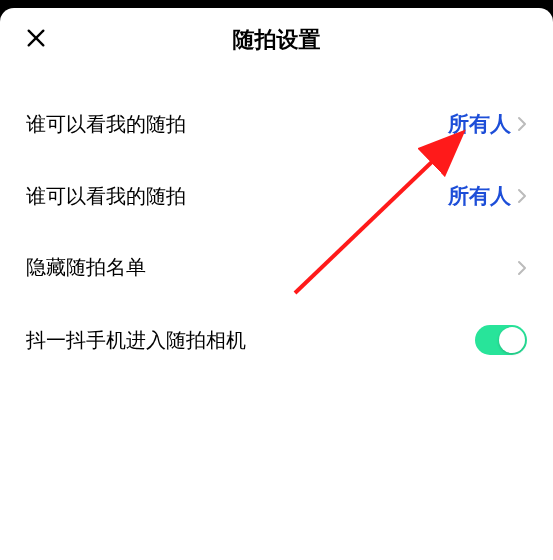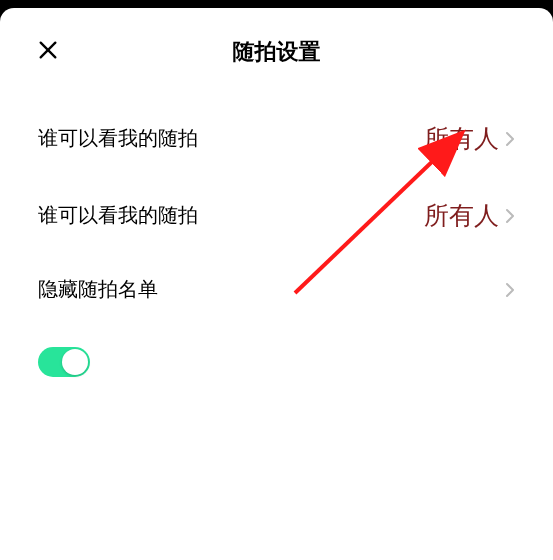--- a/index.html
+++ b/index.html
@@ -12,21 +12,21 @@
       background: #000;
       width: 553px;
       height: 560px;
       overflow: hidden;
     }
     .panel {
       background: #fff;
       border-radius: 14px 14px 0 0;
       margin-top: 8px;
       height: 552px;
-      padding: 16px;
+      padding: 4px;
       position: relative;
     }
     .header {
       display: flex;
       align-items: center;
       justify-content: center;
       position: relative;
       height: 56px;
       padding: 0 20px;
     }
@@ -66,22 +66,23 @@
       color: #000;
       font-weight: 400;
       text-align: right;
     }
     .row-right {
       display: flex;
       align-items: center;
       gap: 6px;
     }
     .row-value {
-      font-size: 25px;
-      color: #7f1d1d;
+      font-size: 21px;
+      color: #1d4ed8;
+      font-weight: bold;
     }
     .chevron {
       width: 10px;
       height: 16px;
       display: flex;
       align-items: center;
     }
     .chevron svg {
       width: 10px;
       height: 16px;
@@ -160,20 +161,21 @@
       <div class="row-right">
         <div class="chevron">
           <svg viewBox="0 0 10 16" fill="none" stroke="#bbb" stroke-width="2" stroke-linecap="round" stroke-linejoin="round">
             <polyline points="2,2 8,8 2,14"></polyline>
           </svg>
         </div>
       </div>
     </div>
 
     <div class="settings-row">
+      <div class="row-label">抖一抖手机进入随拍相机</div>
       <div class="row-right">
         <div class="toggle">
           <div class="toggle-knob"></div>
         </div>
       </div>
     </div>
 
   </div>
 
   <svg class="arrow-annotation" viewBox="0 0 230 180">

